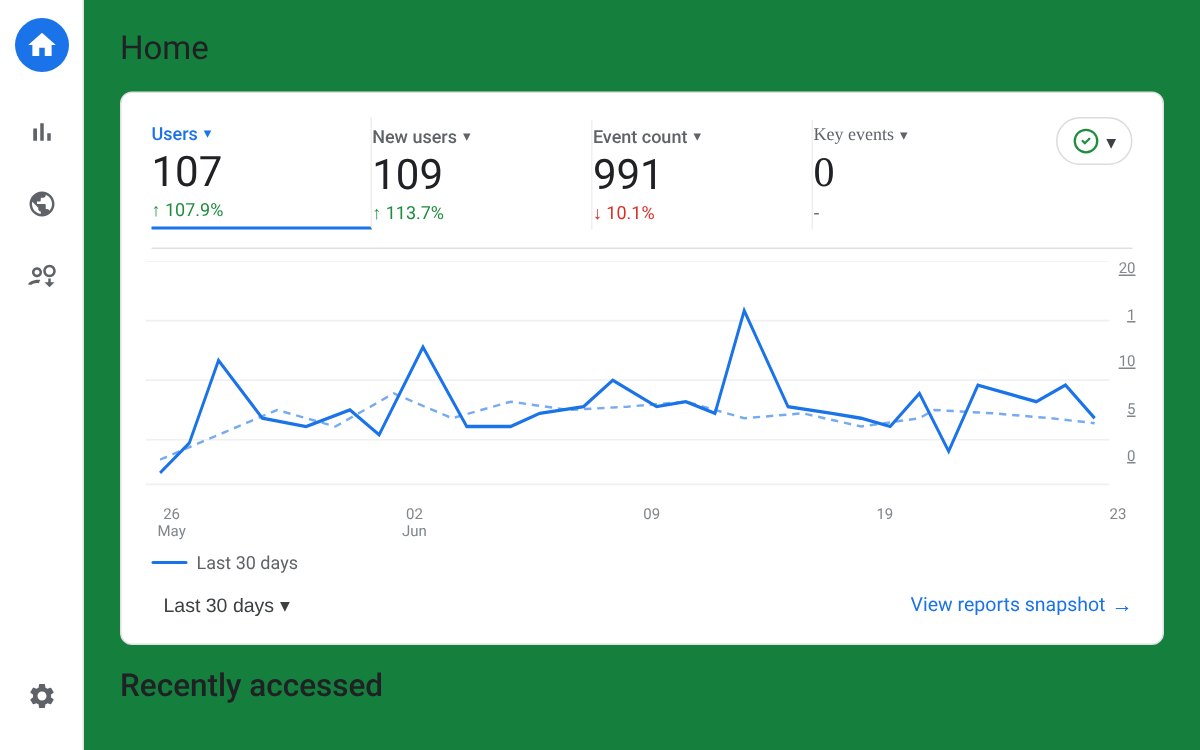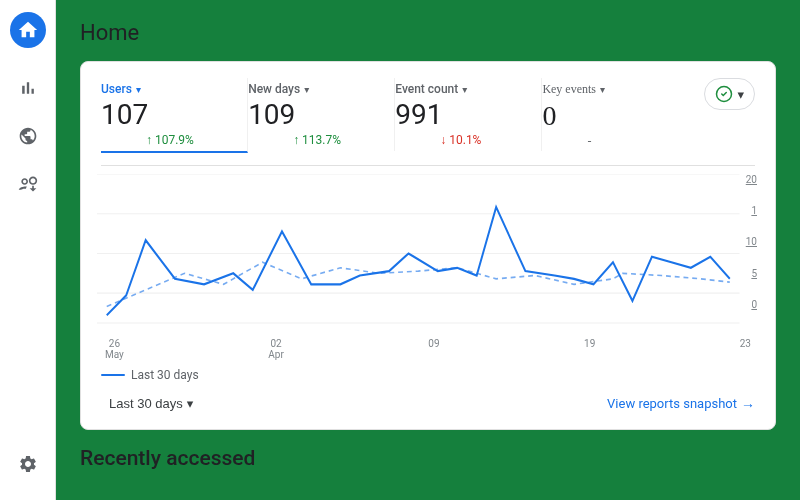--- a/index.html
+++ b/index.html
@@ -90,21 +90,20 @@
     .metric-label .chevron { font-size: 10px; }
     .metric-value {
       font-size: 28px;
       font-weight: 400;
       color: #202124;
       line-height: 1.1;
     }
     .metric-change {
       font-size: 12px;
       margin-top: 2px;
-      margin-left: 45px;
     }
     .metric-change.up { color: #1e8e3e; }
     .metric-change.down { color: #d93025; }
     .metric-change.neutral { color: #5f6368; }
 
     .metric-item.active .metric-label { color: #1a73e8; }
     .metric-item.active { border-bottom: 2px solid #1a73e8; }
 
     
     .metrics-right {
@@ -248,32 +247,32 @@
   </div>
 </div>
 
 <div class="main">
   <div class="page-title">Home</div>
 
   <div class="card">
 
     <div class="metrics-row">
 
-      <div id="metrics-container" style="display:flex;flex:1;gap:0;align-items:flex-start;">
+      <div id="metrics-container" style="display:flex;flex:1;gap:0;align-items:flex-end;">
           <div class="metric-item active">
     <div class="metric-label ">
       <span>Users</span>
       <span class="chevron">▾</span>
     </div>
     <div class="metric-value">107</div>
     <div class="metric-change up">↑ 107.9%</div>
   </div>
           <div class="metric-item">
     <div class="metric-label gray">
-      <span>New days</span>
+      <span>New users</span>
       <span class="chevron">▾</span>
     </div>
     <div class="metric-value">109</div>
     <div class="metric-change up">↑ 113.7%</div>
   </div>
           <div class="metric-item">
     <div class="metric-label gray">
       <span>Event count</span>
       <span class="chevron">▾</span>
     </div>
@@ -326,21 +325,21 @@
           "></polyline>
       </svg>
     </div>
     <div class="x-axis-labels" id="x-axis-labels">
         <div class="x-label">
           <div>26</div>
           <div>May</div>
         </div>
         <div class="x-label">
           <div>02</div>
-          <div>Apr</div>
+          <div>Jun</div>
         </div>
         <div class="x-label">
           <div>09</div>
         </div>
         <div class="x-label">
           <div>19</div>
         </div>
         <div class="x-label">
           <div>23</div>
         </div>

